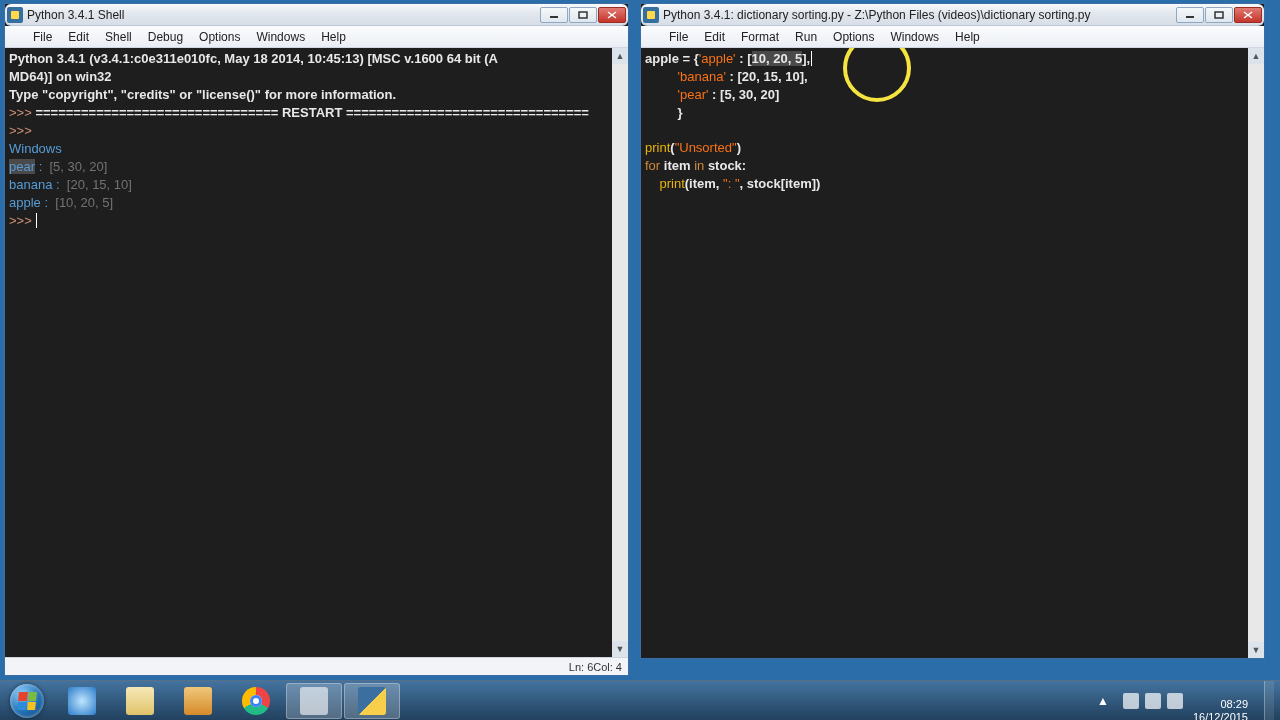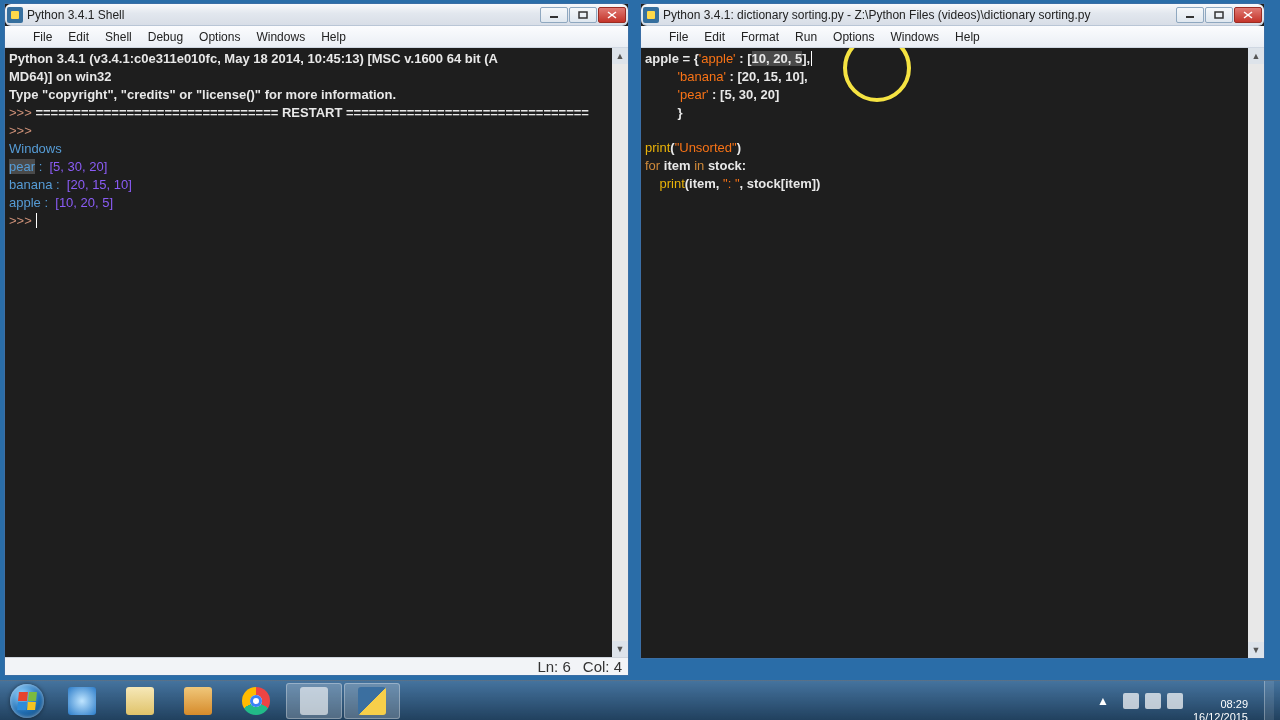--- a/index.html
+++ b/index.html
@@ -50,26 +50,26 @@
 .client {
   flex:1; background:#1e1e1e; color:#d0d0d0;
   font-family: "Consolas","Courier New",monospace; font-size:13px; line-height:17px;
   padding: 2px 4px; position:relative; overflow:hidden; white-space:pre;
 }
 .client .scrollbar { position:absolute; right:0; top:0; bottom:0; width:16px; background:#e8e8e8; }
 .client .scrollbar .arrow { position:absolute; left:0; right:0; height:16px; background:#dde3ea; display:flex; align-items:center; justify-content:center; color:#555; font-size:9px;}
 .client .scrollbar .arrow.up { top:0; }
 .client .scrollbar .arrow.down { bottom:0; }
 
-.statusbar { height:18px; background:#f2f4f7; border-top:1px solid #cfd5dd; display:flex; justify-content:flex-end; align-items:center; font-size:15px; color:#333; padding:0 6px; gap:12px; }
+.statusbar { height:18px; background:#f2f4f7; border-top:1px solid #cfd5dd; display:flex; justify-content:flex-end; align-items:center; font-size:11px; color:#333; padding:0 6px; gap:0; }
 
 
 .c-white { color:#e8e8e8;font-weight:bold; }
 .c-str { color:#f97316; }
-.c-num { color:#8b5cf6; }
+.c-num { color:#737373; }
 .c-kw  { color:#d08a3a; }
 .c-fn  { color:#eab308; }
 .c-blue { color:#569cd6; }
 .c-orange { color:#ce9178; }
 .sel { background:#4a4a4a; }
 .cursor { border-left:1px solid #fff; margin-left:1px; }
 
 
 .anno-circle {
   position:absolute; border:4px solid #f5e342; border-radius:50%;

